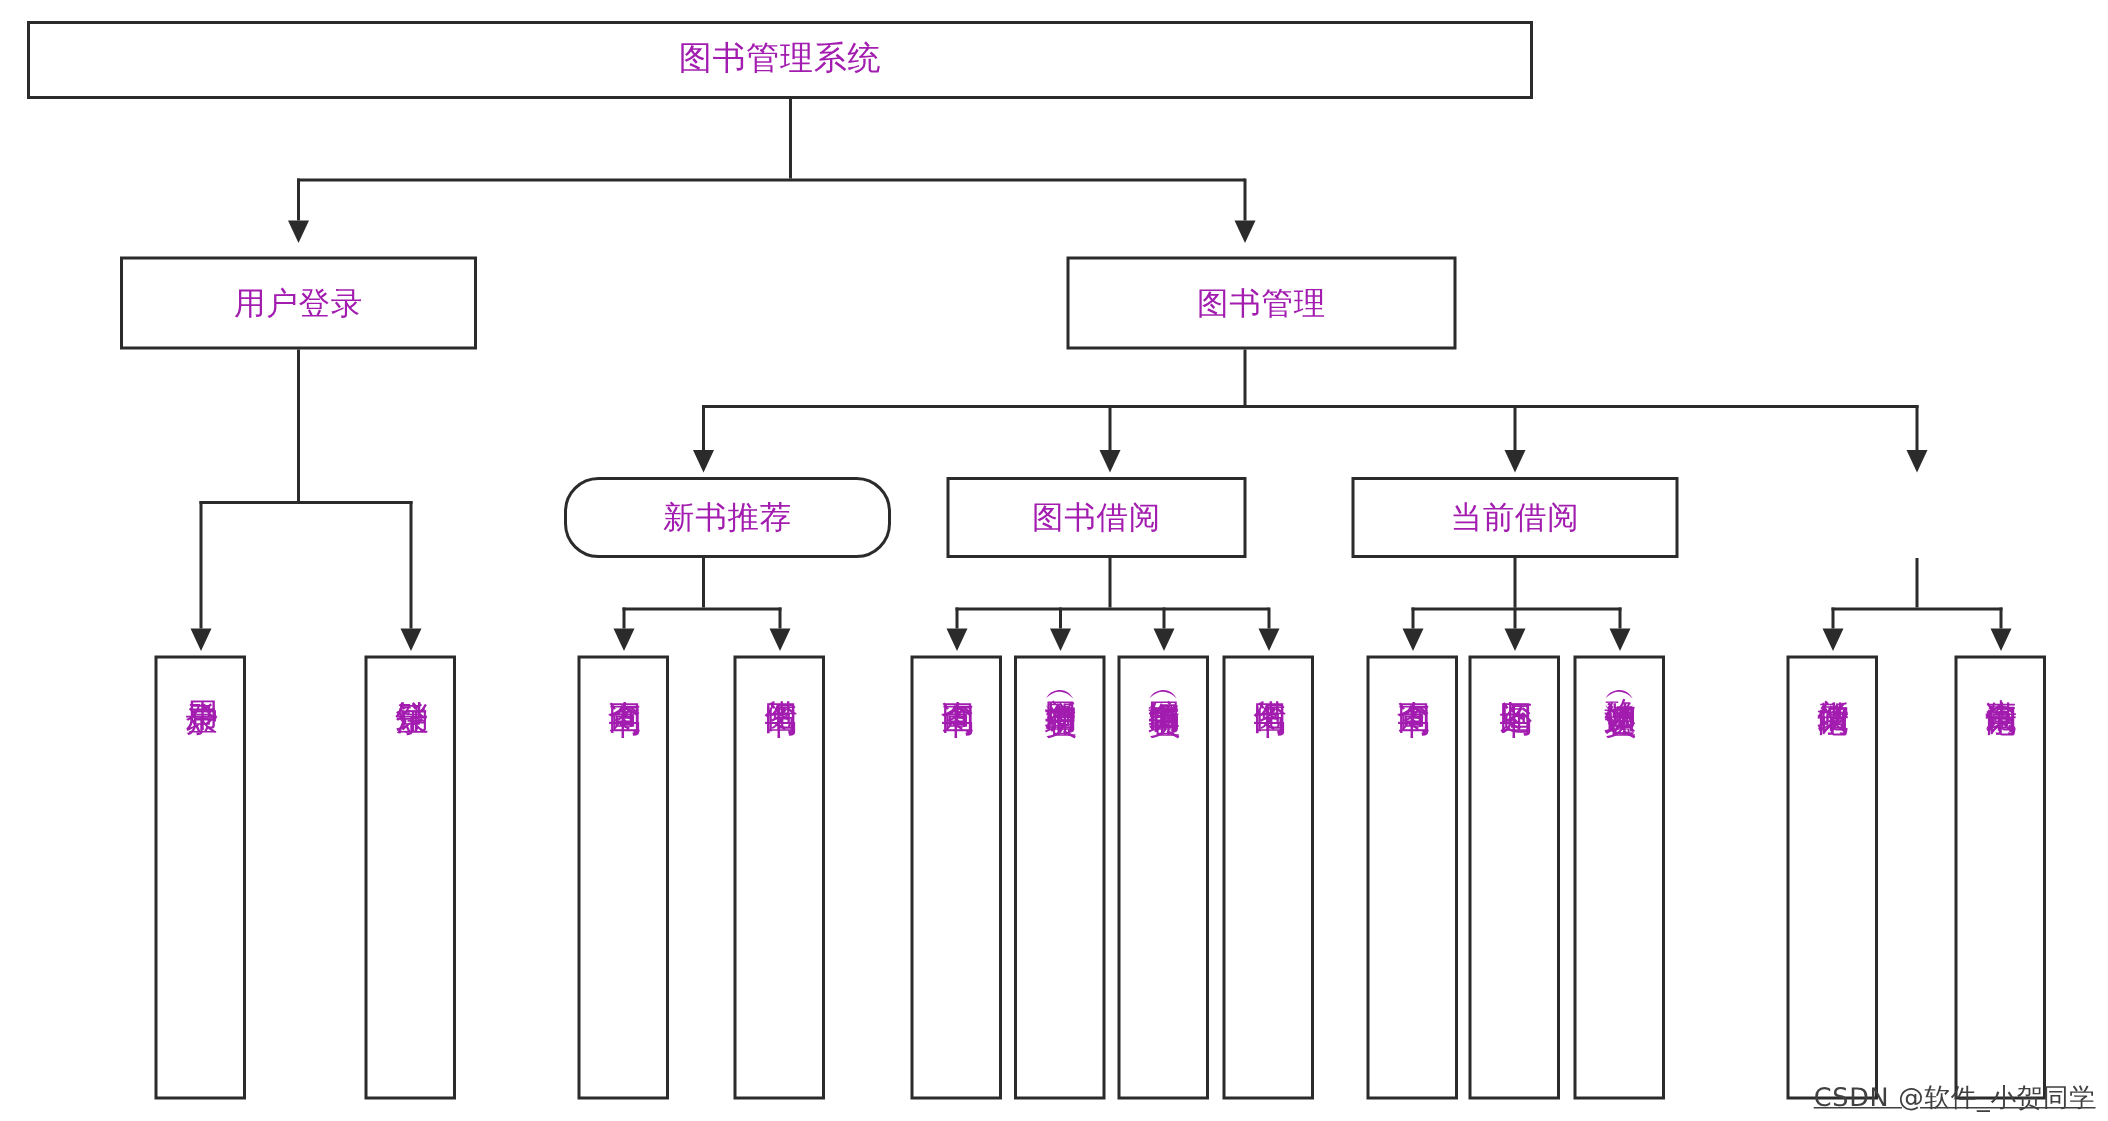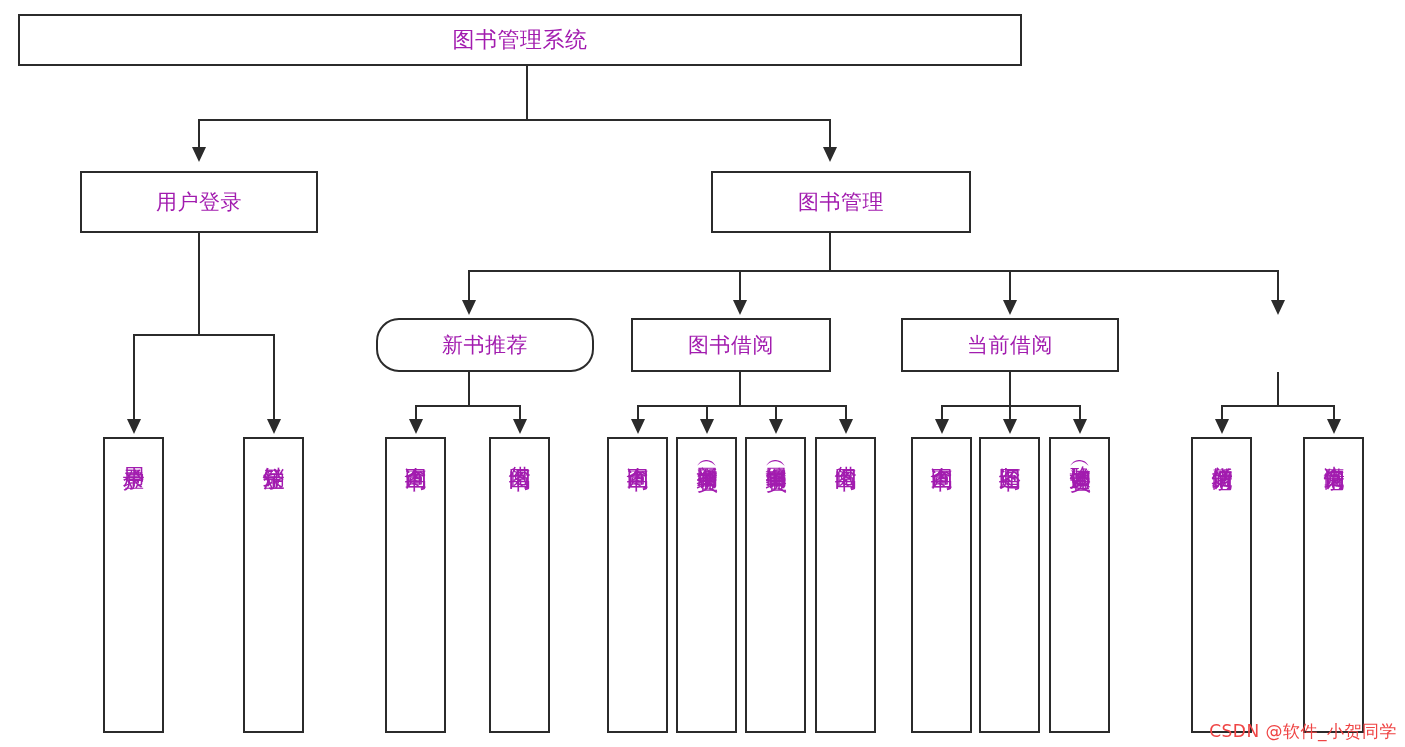--- a/index.html
+++ b/index.html
@@ -72,24 +72,25 @@
     border-left:7px solid transparent;
     border-right:7px solid transparent;
     border-top:15px solid #2b2b2b;
   }
   
   #watermark{
     position:absolute;
     right:8px;
     bottom:4px;
     font-size:17px;
-    color:#ef4444;
+    color:#404040;
     letter-spacing:0.5px;
     user-select:none;
     white-space:nowrap;
+    text-decoration:underline;
   }
 </style>
 </head>
 <body>
 
 <div id="canvas">
 
   <div class="node root" style="left:18px;top:14px;width:1004px;height:52px;">
     <span class="label">图书管理系统</span>
   </div>

